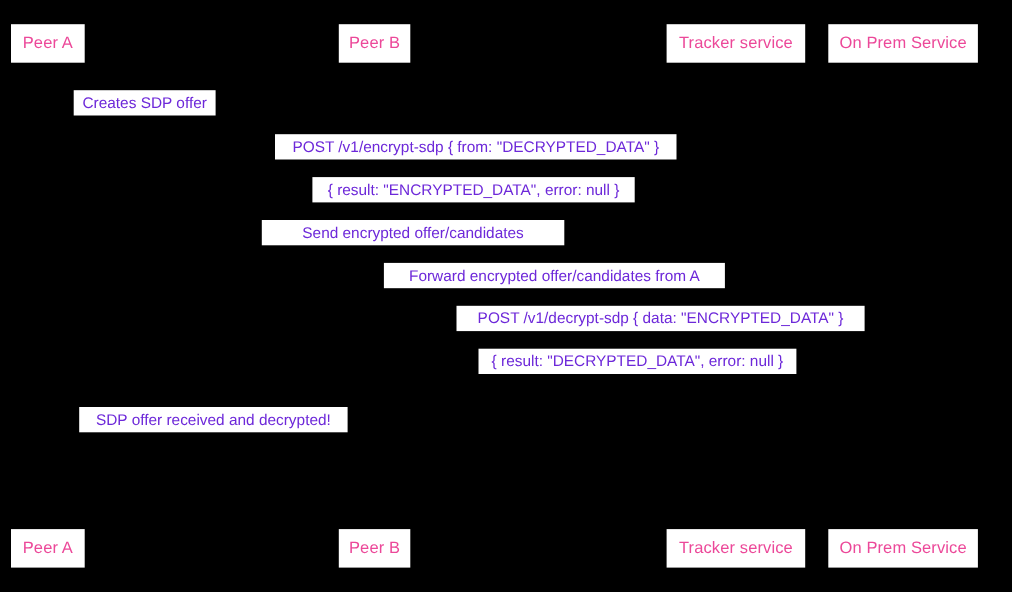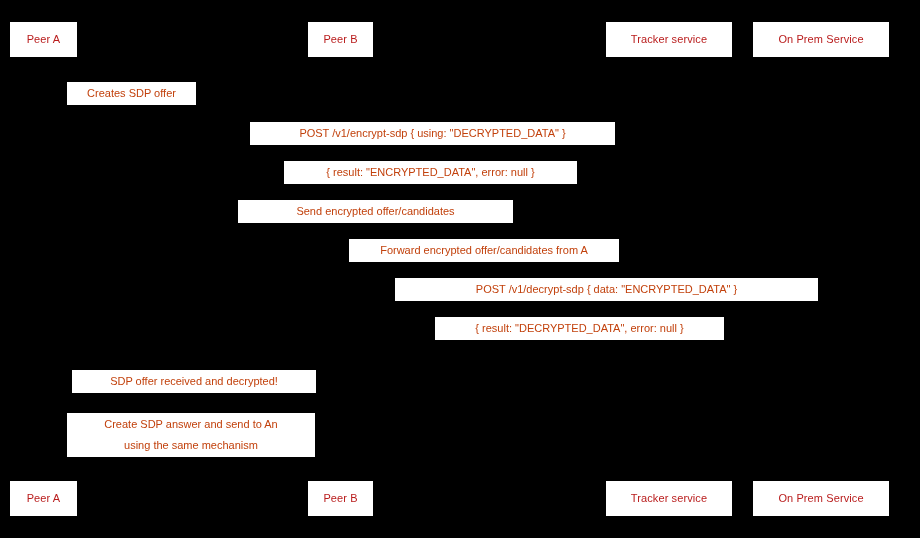--- a/index.html
+++ b/index.html
@@ -14,40 +14,40 @@
   #diagram {
     position: relative;
     width: 920px;
     height: 538px;
     background: #000000;
     overflow: hidden;
   }
   .participant {
     position: absolute;
     background: #ffffff;
-    color: #b91c1c;
-    font-size: 11px;
+    color: #ec4899;
+    font-size: 15px;
     line-height: 1;
     display: flex;
     align-items: center;
     justify-content: center;
     box-sizing: border-box;
     white-space: nowrap;
     letter-spacing: 0.1px;
   }
   .lifeline {
     position: absolute;
     width: 1px;
     background: #000000;
   }
   .msg-label {
     position: absolute;
     background: #ffffff;
-    color: #c2410c;
-    font-size: 11px;
+    color: #6d28d9;
+    font-size: 14px;
     line-height: 21px;
     white-space: nowrap;
     box-sizing: border-box;
     text-align: center;
     letter-spacing: 0px;
   }
   .msg-label.two-line {
     white-space: normal;
     line-height: 21px;
   }
@@ -73,51 +73,47 @@
   </div>
   <div class="participant" style="left:753px; top:22px; width:136px; height:35px;">
     <span>On Prem Service</span>
   </div>
 
   <div class="msg-label" style="left:67px; top:82px; width:129px; height:23px; line-height:23px;">
     <span>Creates SDP offer</span>
   </div>
 
   <div class="msg-label" style="left:250px; top:122px; width:365px; height:23px; line-height:23px;">
-    <span>POST /v1/encrypt-sdp { using: "DECRYPTED_DATA" }</span>
+    <span>POST /v1/encrypt-sdp { from: "DECRYPTED_DATA" }</span>
   </div>
 
   <div class="msg-label" style="left:284px; top:161px; width:293px; height:23px; line-height:23px;">
     <span>{ result: "ENCRYPTED_DATA", error: null }</span>
   </div>
 
   <div class="msg-label" style="left:238px; top:200px; width:275px; height:23px; line-height:23px;">
     <span>Send encrypted offer/candidates</span>
   </div>
 
-  <div class="msg-label" style="left:349px; top:239px; width:270px; height:23px; line-height:23px;">
+  <div class="msg-label" style="left:349px; top:239px; width:310px; height:23px; line-height:23px;">
     <span>Forward encrypted offer/candidates from A</span>
   </div>
 
-  <div class="msg-label" style="left:395px; top:278px; width:423px; height:23px; line-height:23px;">
+  <div class="msg-label" style="left:415px; top:278px; width:371px; height:23px; line-height:23px;">
     <span>POST /v1/decrypt-sdp { data: "ENCRYPTED_DATA" }</span>
   </div>
 
   <div class="msg-label" style="left:435px; top:317px; width:289px; height:23px; line-height:23px;">
     <span>{ result: "DECRYPTED_DATA", error: null }</span>
   </div>
 
   <div class="msg-label" style="left:72px; top:370px; width:244px; height:23px; line-height:23px;">
     <span>SDP offer received and decrypted!</span>
   </div>
 
-  <div class="msg-label two-line" style="left:67px; top:413px; width:248px; height:44px; padding-top:1px;">
-    <div>Create SDP answer and send to An</div>
-    <div>using the same mechanism</div>
-  </div>
 
   <div class="participant" style="left:10px; top:481px; width:67px; height:35px;">
     <span>Peer A</span>
   </div>
   <div class="participant" style="left:308px; top:481px; width:65px; height:35px;">
     <span>Peer B</span>
   </div>
   <div class="participant" style="left:606px; top:481px; width:126px; height:35px;">
     <span>Tracker service</span>
   </div>

